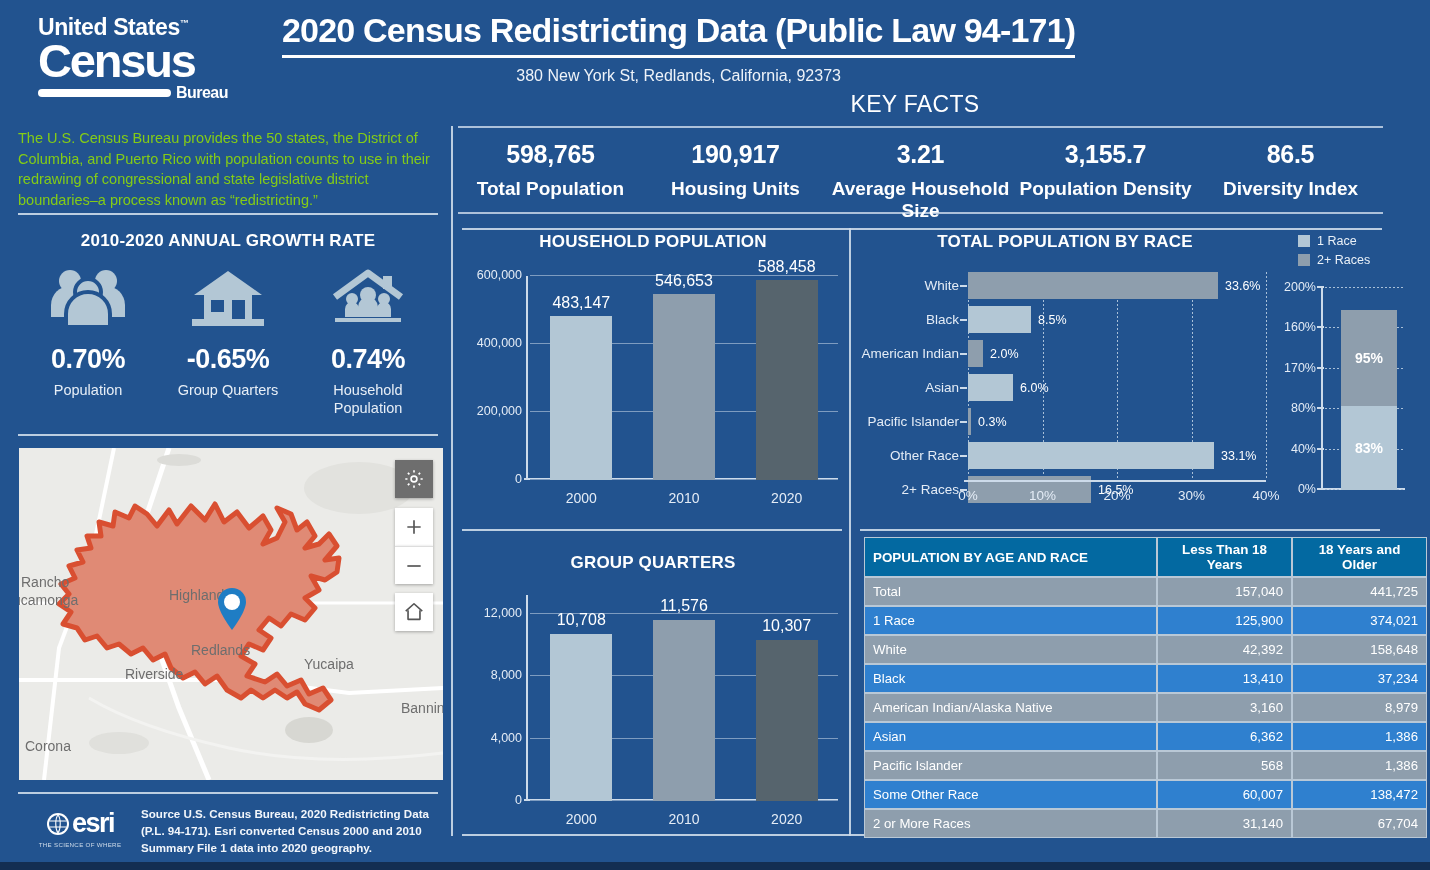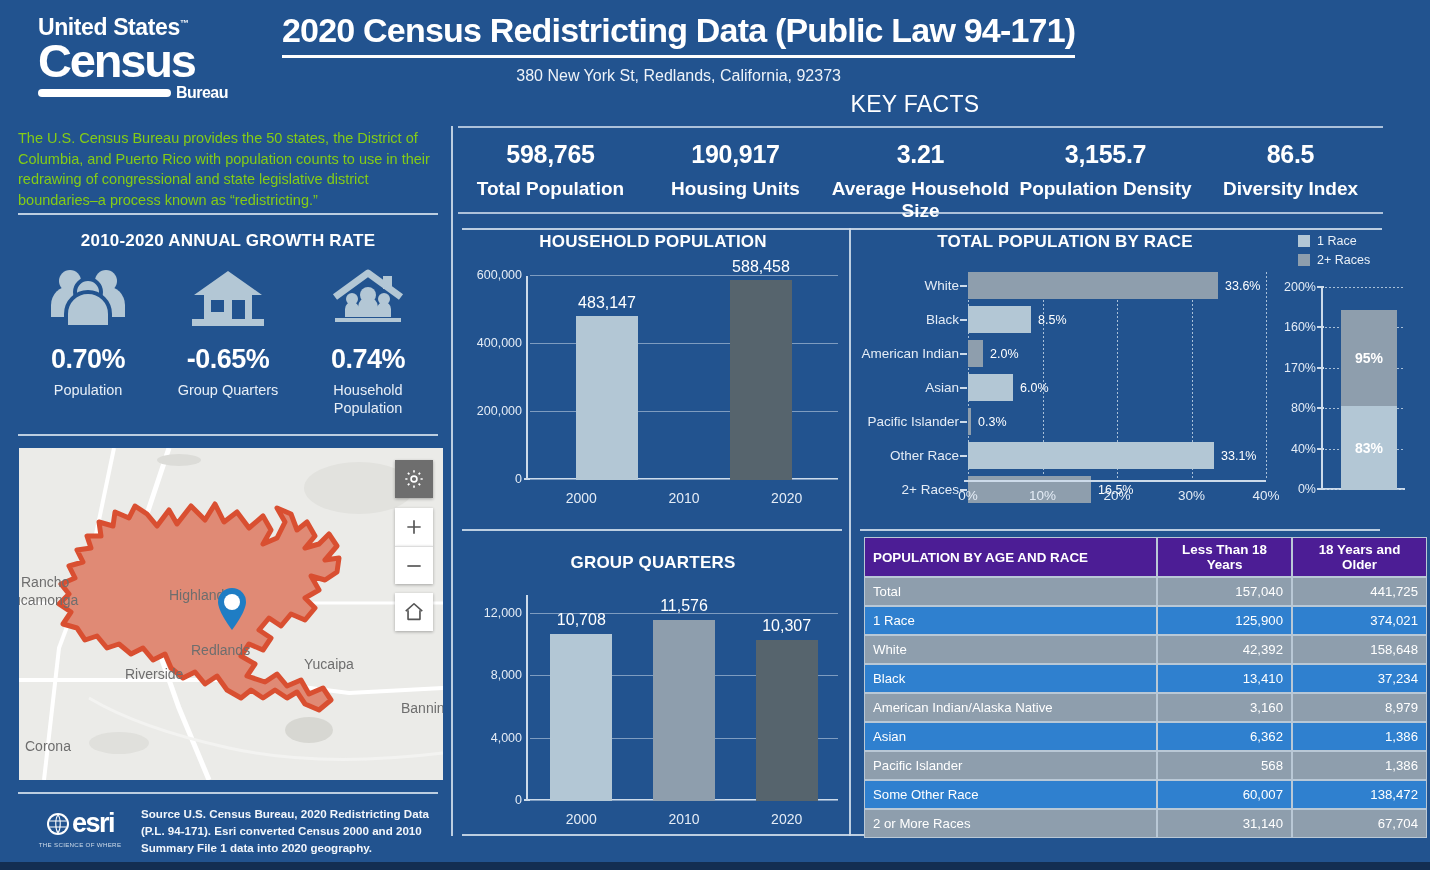--- a/index.html
+++ b/index.html
@@ -124,21 +124,21 @@
   .stack-axis { position: absolute; left: -4px; top: 0; bottom: 0; width: 2px; background: #cddbea; }
   .stack-base { position: absolute; left: -6px; right: 0; height: 2px; background: #cddbea; }
   .stack-seg { position: absolute; left: 16px; right: 8px; display: flex; align-items: center;
                justify-content: center; font-size: 14px; font-weight: bold; }
 
   
   .tbl { position: absolute; left: 864px; top: 537px; width: 563px;
          border-collapse: separate; border-spacing: 0; }
   .tbl th, .tbl td { border: 1px solid #b9c8d6; font-size: 13.2px; padding: 4px 8px;
                      height: 29px; color: #fff; }
-  .tbl th { background: #4c1d95; font-weight: bold; text-align: left; font-size: 13.4px; }
+  .tbl th { background: #0369a1; font-weight: bold; text-align: left; font-size: 13.4px; }
   .tbl th.num { text-align: center; }
   .tbl td.num { text-align: right; }
   .row-gray td { background: #8e9ead; }
   .row-blue td { background: #2f80cf; }
   .ind1 { padding-left: 16px; }
   .ind2 { padding-left: 26px; }
 
   .bottombar { position: absolute; left: 0; top: 862px; width: 1430px; height: 8px; background: #132e52; }
 </style>
 </head>
@@ -336,20 +336,24 @@
         </div>
       <div class="vbar-grid" style="bottom:0px">
           <span class="vbar-ylab">0</span>
         </div>
       <div class="vbars">
         <div class="vbar-col">
           <div class="vbar-dl" style="bottom:168px">483,147</div>
           <div class="vbar-rect" style="height:164px; background:#b3c7d5"></div>
         </div>
         <div class="vbar-col">
+          <div class="vbar-dl" style="bottom:190px">546,653</div>
+          <div class="vbar-rect" style="height:186px; background:#8e9ead"></div>
+        </div>
+        <div class="vbar-col">
           <div class="vbar-dl" style="bottom:204px">588,458</div>
           <div class="vbar-rect" style="height:200px; background:#56646d"></div>
         </div>
       </div>
       <div class="vbar-cat">
         <span>2000</span>
         <span>2010</span>
         <span>2020</span>
       </div>
     </div>

